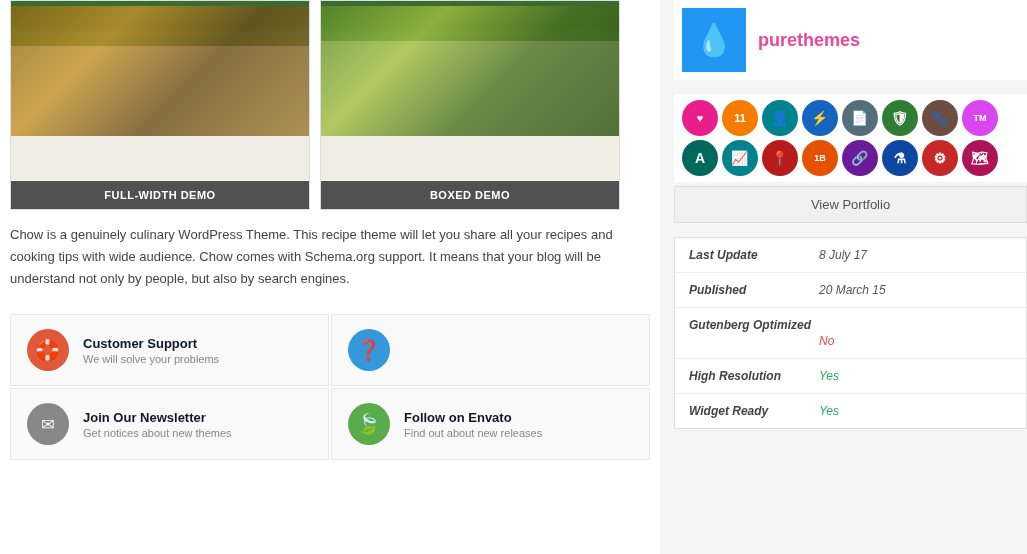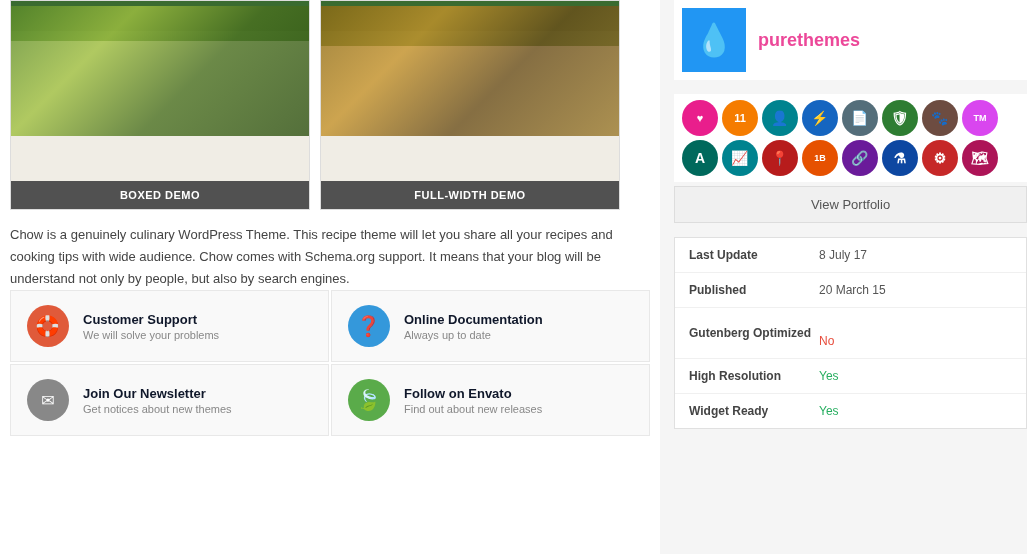--- a/index.html
+++ b/index.html
@@ -75,21 +75,21 @@
       text-align: center;
       padding: 8px 6px;
       letter-spacing: 0.5px;
       text-transform: uppercase;
     }
     
     .description {
       font-size: 13px;
       line-height: 1.7;
       color: #444;
-      margin-bottom: 0;
+      margin-bottom: 24px;
     }
     
     .info-grid {
       display: grid;
       grid-template-columns: 1fr 1fr;
       gap: 2px;
     }
     .info-card {
       display: flex;
       align-items: center;
@@ -204,21 +204,22 @@
     
     .meta-box {
       background: #fff;
       border: 1px solid #e0e0e0;
       margin-bottom: 10px;
     }
     .meta-row {
       display: flex;
       padding: 10px 14px;
       border-bottom: 1px solid #f0f0f0;
-      align-items: center;
+      align-items: flex-start;
+      font-style: italic;
     }
     .meta-row:last-child { border-bottom: none; }
     .meta-label {
       width: 130px;
       font-weight: bold;
       font-size: 12px;
       color: #444;
       flex-shrink: 0;
     }
     .meta-value {
@@ -239,52 +240,48 @@
 </head>
 <body>
 
 <div class="layout">
 
   <div class="left-col">
 
     <div class="demo-row">
       <div class="demo-card">
         <div class="demo-bg">
+          <div class="demo-bg-inner">
+            <div class="demo-food-img"></div>
+          </div>
+        </div>
+        <div class="demo-title-overlay">FULL-WIDTH DEMO</div>
+      </div>
+      <div class="demo-card">
+        <div class="demo-bg">
           <div class="demo-bg-inner" style="background: linear-gradient(180deg, #4a7c3f 0%, #4a7c3f 22%, #f0ede5 22%);">
             <div class="demo-food-img" style="background: linear-gradient(135deg, #5a8a2a 0%, #a0c040 30%, #4a7020 60%, #2d5010 100%);"></div>
           </div>
         </div>
         <div class="demo-title-overlay">BOXED DEMO</div>
-      </div>
-      <div class="demo-card">
-        <div class="demo-bg">
-          <div class="demo-bg-inner">
-            <div class="demo-food-img"></div>
-          </div>
-        </div>
-        <div class="demo-title-overlay">FULL-WIDTH DEMO</div>
       </div>
     </div>
 
     <p class="description">Chow is a genuinely culinary WordPress Theme. This recipe theme will let you share all your recipes and cooking tips with wide audience. Chow comes with Schema.org support. It means that your blog will be understand not only by people, but also by search engines.</p>
 
     <div class="info-grid">
       <div class="info-card">
         <div class="info-card-icon icon-red">🛟</div>
         <div class="info-card-text">
           <h4>Customer Support</h4>
           <p>We will solve your problems</p>
         </div>
       </div>
       <div class="info-card">
         <div class="info-card-icon icon-blue">❓</div>
-        <div class="info-card-text">
-          <h4>Online Documentation</h4>
-          <p>Always up to date</p>
-        </div>
       </div>
       <div class="info-card">
         <div class="info-card-icon icon-gray" style="font-size:16px;">✉</div>
         <div class="info-card-text">
           <h4>Join Our Newsletter</h4>
           <p>Get notices about new themes</p>
         </div>
       </div>
       <div class="info-card">
         <div class="info-card-icon icon-green">🍃</div>

